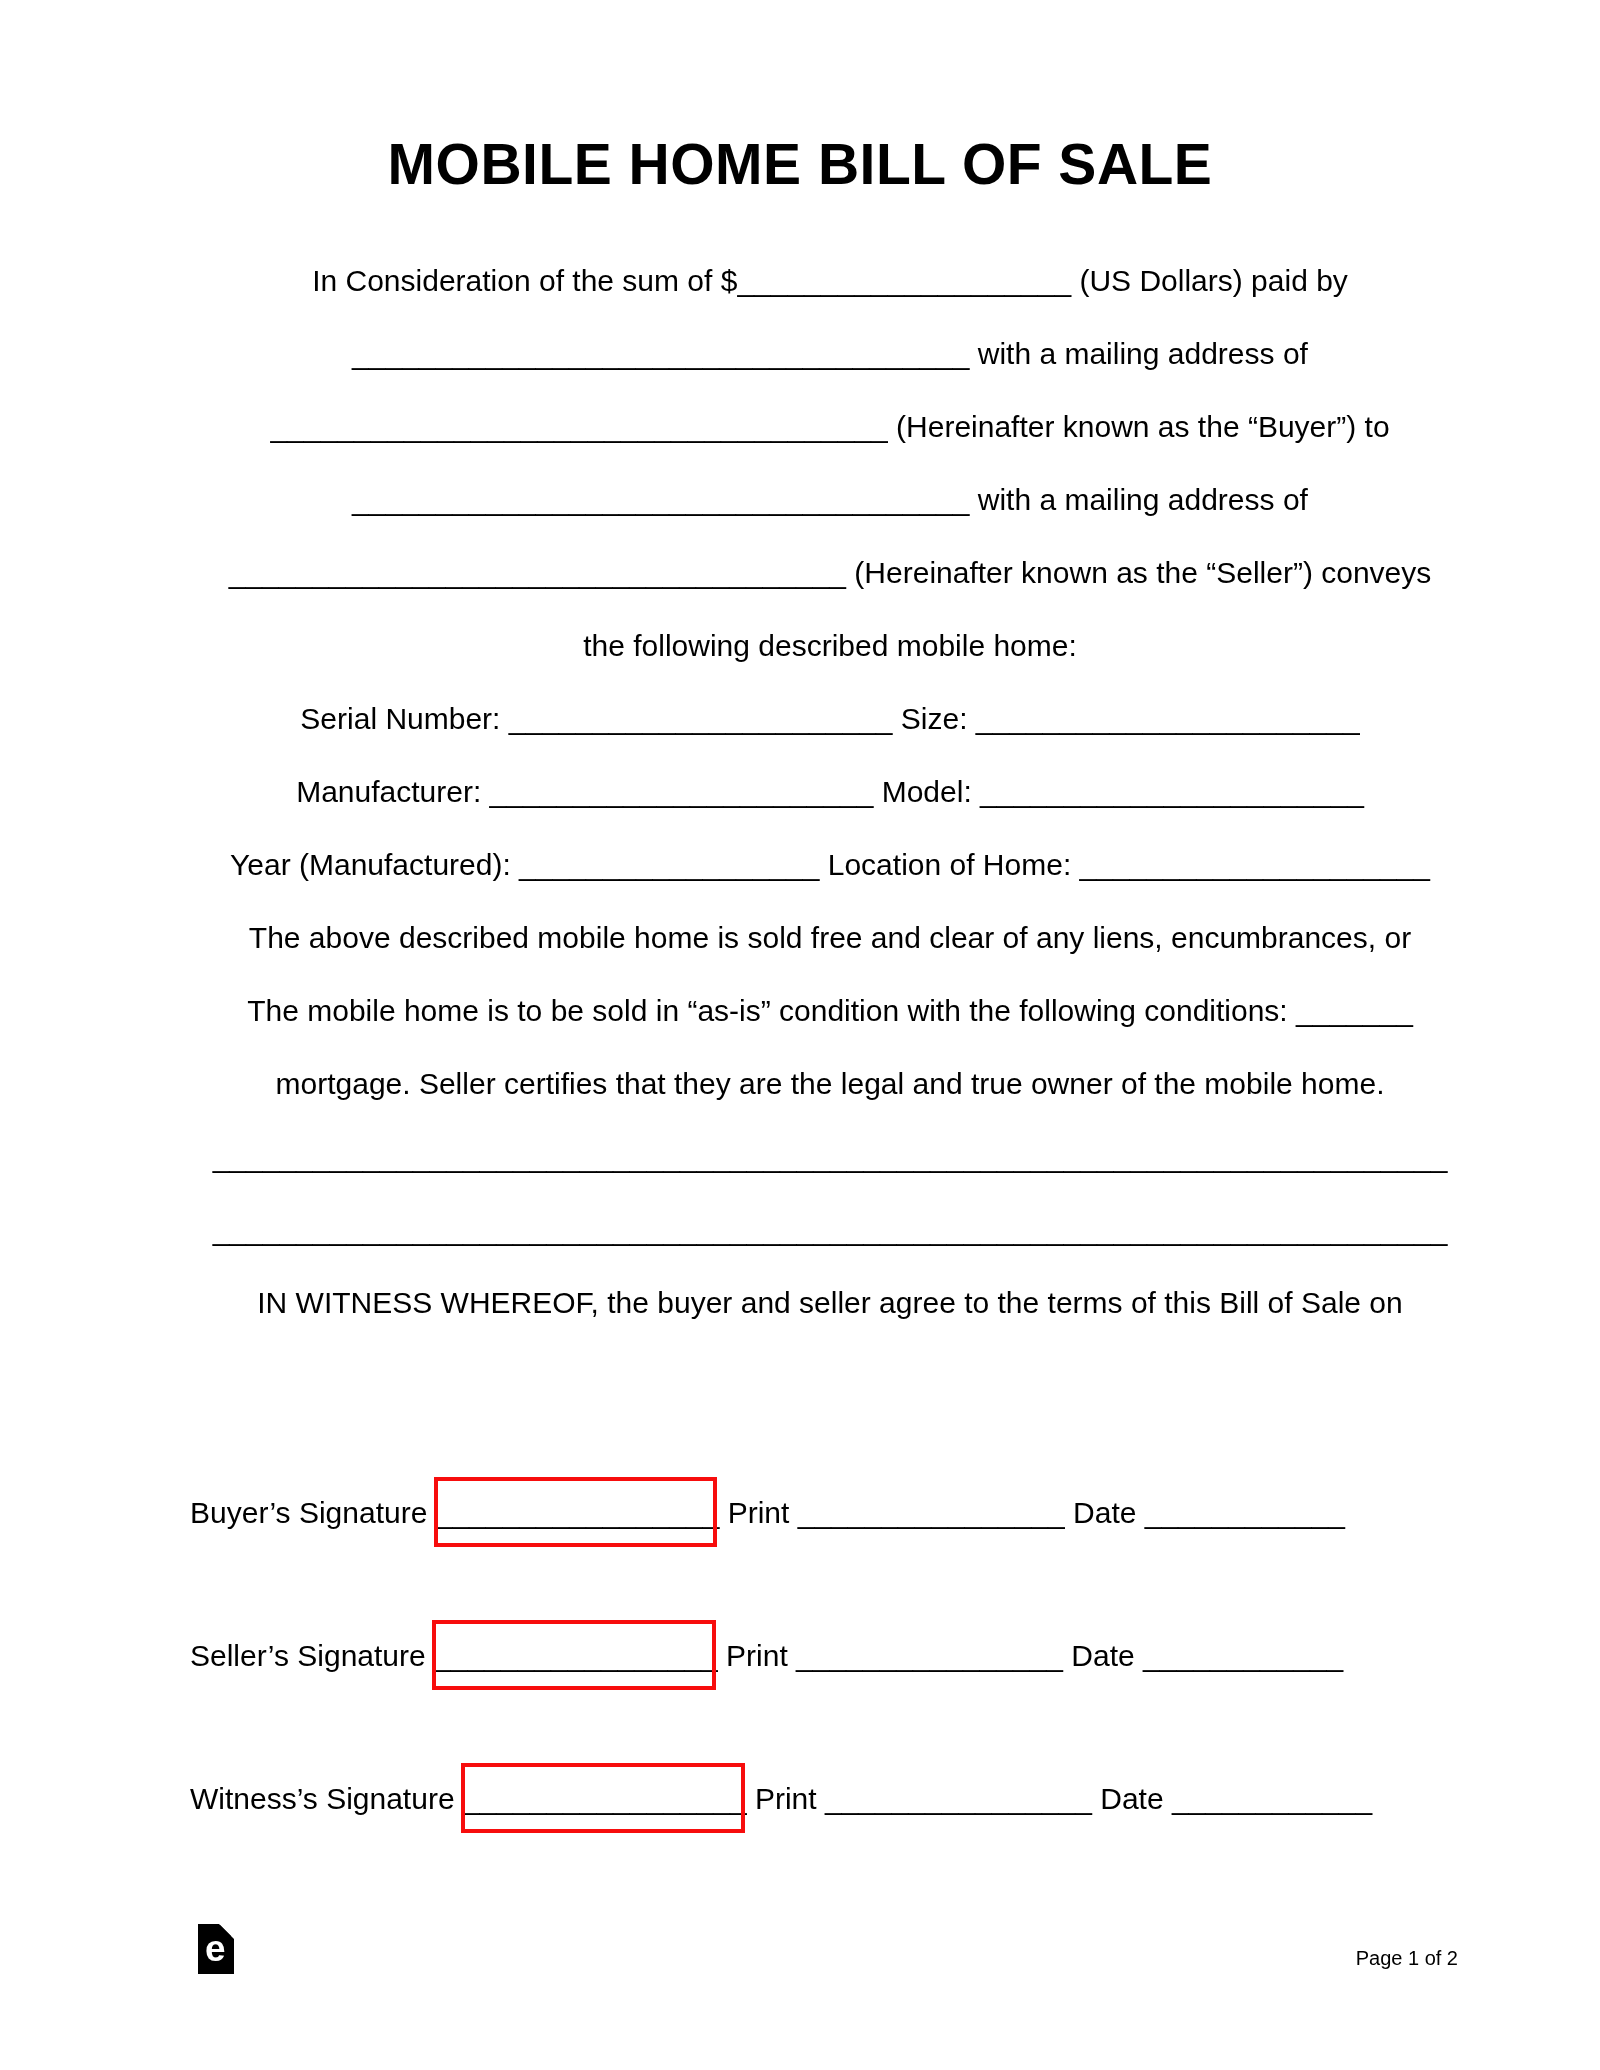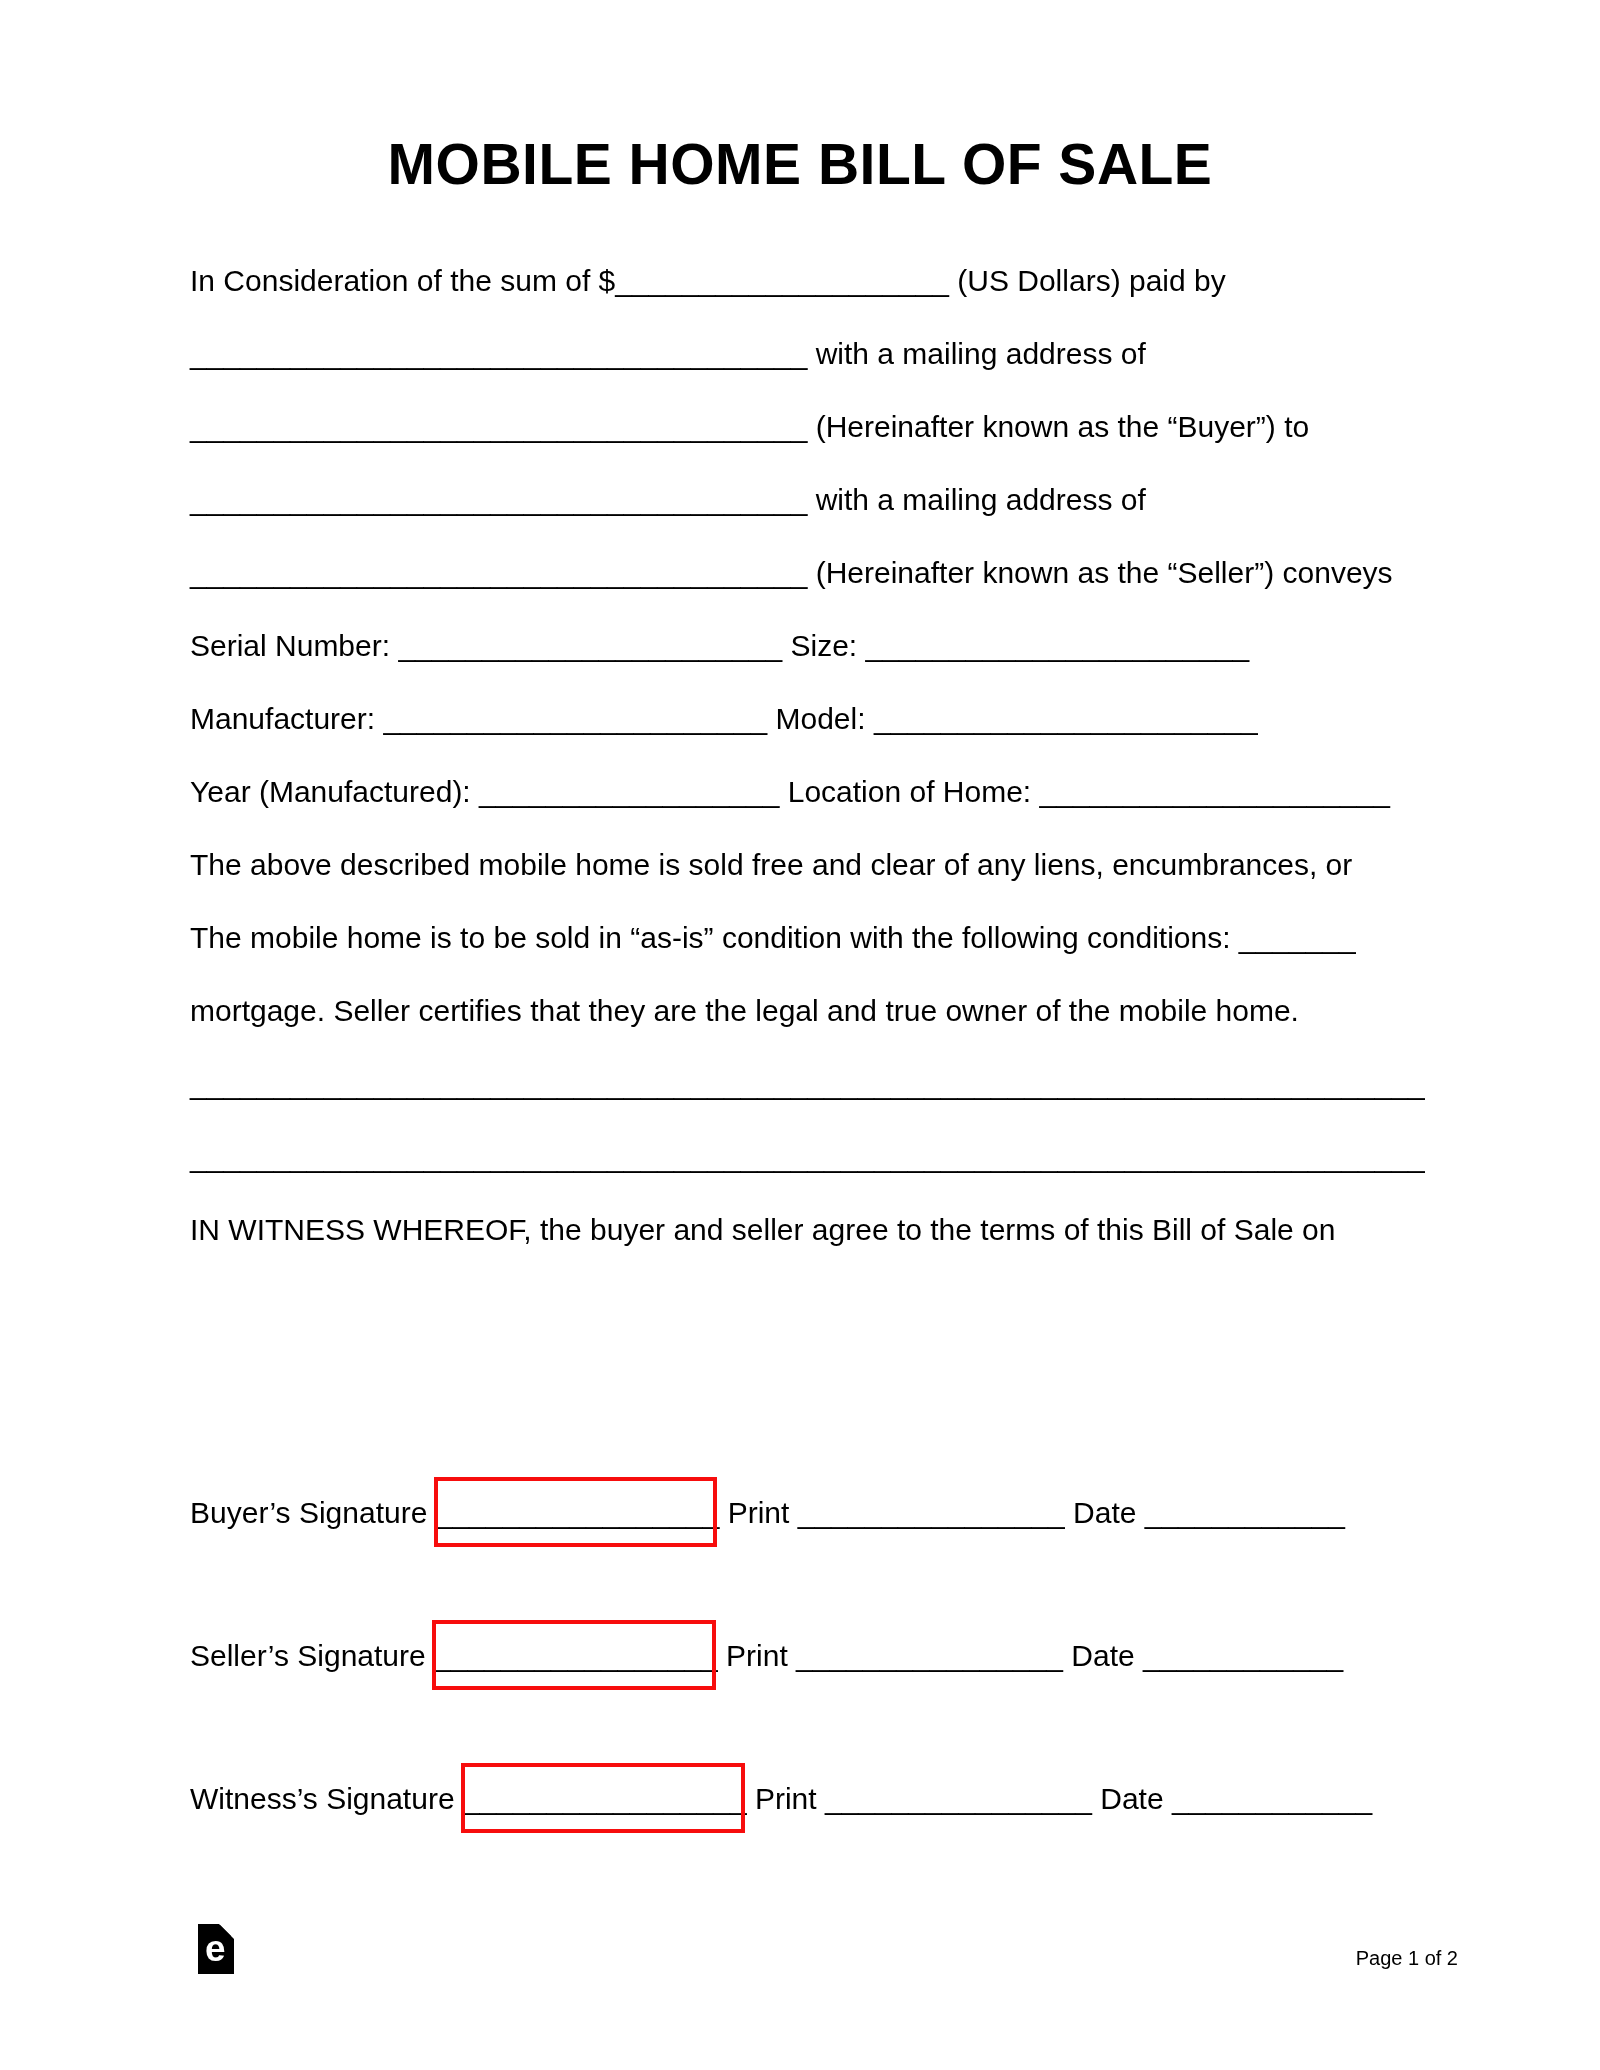--- a/index.html
+++ b/index.html
@@ -26,21 +26,21 @@
     letter-spacing: 0.5px;
   }
   .body-lines {
     position: absolute;
     left: 190px;
     top: 244px;
     width: 1280px;
     line-height: 73px;
     white-space: nowrap;
   }
-  .line { height: 73px; }
+  .line { height: 73px; text-align: center; }
   .signatures {
     position: absolute;
     left: 190px;
     top: 1476px;
     line-height: 73px;
     white-space: nowrap;
   }
   .sig-row { height: 73px; margin-bottom: 70px; }
   .sigline-wrap { position: relative; display: inline-block; }
   .redbox {
@@ -98,20 +98,21 @@
 <div class="page" style="color: rgb(0, 0, 0);">
 
   <h1 class="title">MOBILE HOME BILL OF SALE</h1>
 
   <div class="body-lines">
     <div class="line">In Consideration of the sum of $____________________ (US Dollars) paid by</div>
     <div class="line">_____________________________________ with a mailing address of</div>
     <div class="line">_____________________________________ (Hereinafter known as the “Buyer”) to</div>
     <div class="line">_____________________________________ with a mailing address of</div>
     <div class="line">_____________________________________ (Hereinafter known as the “Seller”) conveys</div>
+    <div class="line">the following described mobile home:</div>
     <div class="line">Serial Number: _______________________ Size: _______________________</div>
     <div class="line">Manufacturer: _______________________ Model: _______________________</div>
     <div class="line">Year (Manufactured): __________________ Location of Home: _____________________</div>
     <div class="line">The above described mobile home is sold free and clear of any liens, encumbrances, or</div>
     <div class="line">The mobile home is to be sold in “as-is” condition with the following conditions: _______</div>
     <div class="line">mortgage. Seller certifies that they are the legal and true owner of the mobile home.</div>
     <div class="line">__________________________________________________________________________</div>
     <div class="line">__________________________________________________________________________</div>
     <div class="line">IN WITNESS WHEREOF, the buyer and seller agree to the terms of this Bill of Sale on</div>
   </div>

